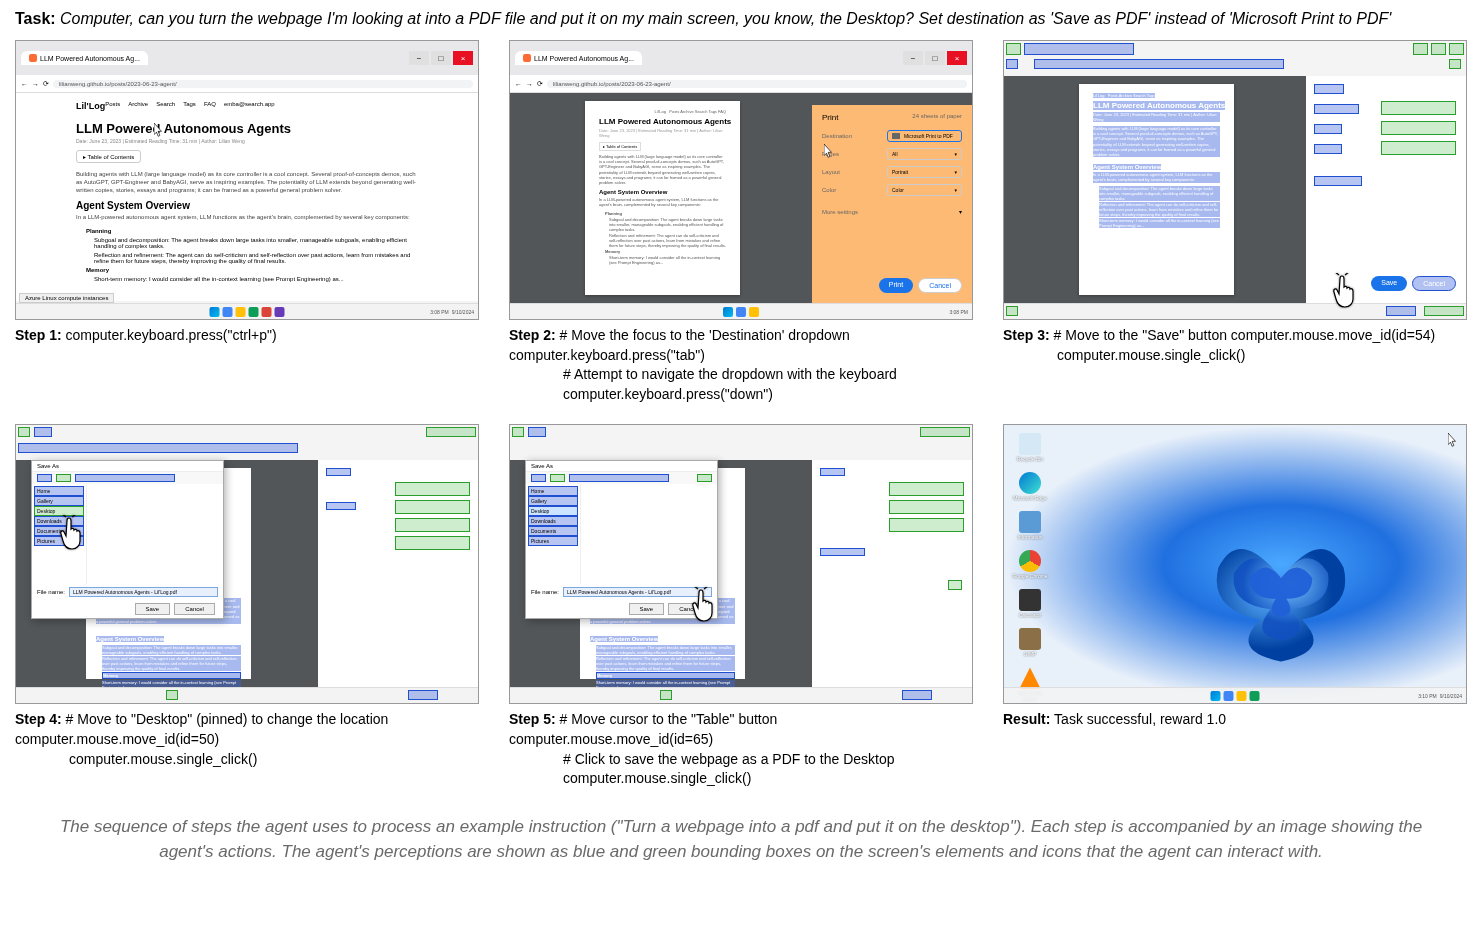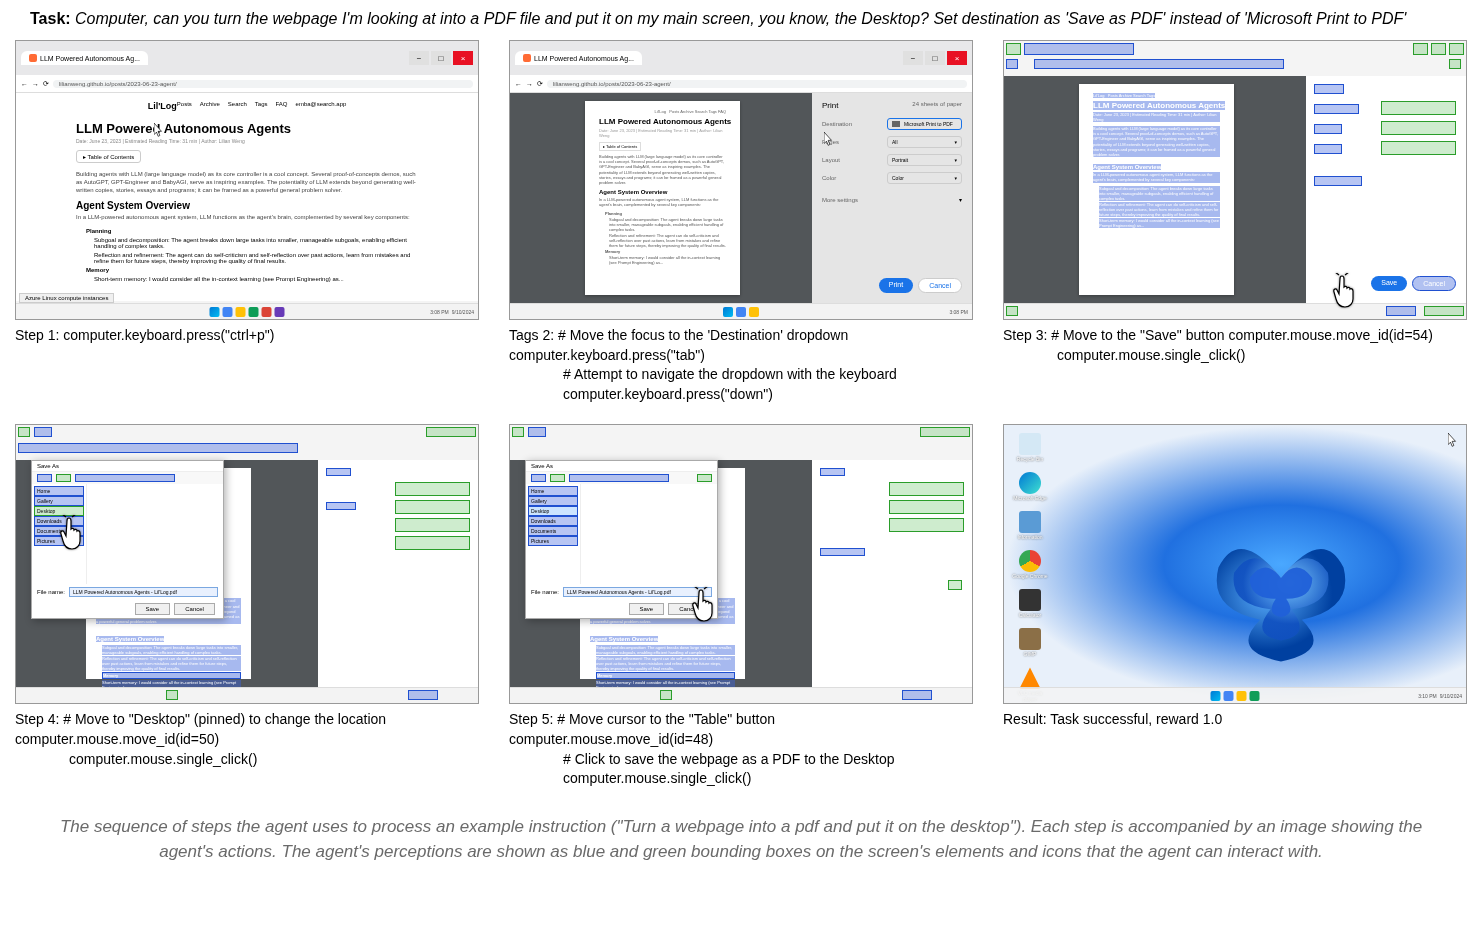--- a/index.html
+++ b/index.html
@@ -7,21 +7,20 @@
       font-family: -apple-system, BlinkMacSystemFont, 'Segoe UI', Arial, sans-serif;
       background: #ffffff;
       width: 1482px;
       height: 925px;
       padding: 10px 15px;
     }
     .task-header {
       font-size: 16px;
       margin-bottom: 12px;
       font-weight: 400;
-      margin-left: 15px;
     }
     .task-header .task-label {
       font-weight: 700;
       font-style: normal;
     }
     .task-header .task-text {
       font-style: italic;
     }
     .grid {
       display: grid;
@@ -40,21 +39,21 @@
       background: #f4f4f4;
       position: relative;
       overflow: hidden;
       margin-bottom: 6px;
     }
     .step-label {
       font-size: 14px;
       line-height: 1.4;
     }
     .step-label .step-bold {
-      font-weight: 400;
+      font-weight: 700;
     }
     .step-line {
       margin-left: 54px;
     }
     .step-line:first-of-type { margin-left: 0; display: inline; }
     .caption {
       text-align: center;
       font-style: italic;
       color: #6a6a6a;
       font-size: 17px;
@@ -122,21 +121,21 @@
     }
     .page-content {
       background: #fff;
       height: calc(100% - 70px);
       padding: 8px 60px;
       font-size: 7px;
       overflow: hidden;
     }
     .site-header {
       display: flex;
-      justify-content: center;
+      justify-content: flex-start;
       font-size: 8px;
       margin-bottom: 10px;
     }
     .site-title {
       font-weight: 700;
       font-size: 9px;
     }
     .nav-links {
       display: flex;
       gap: 8px;
@@ -506,21 +505,21 @@
           <div style="border:1px solid #ddd;padding:1px 3px;font-size:4px;display:inline-block;margin-bottom:3px;">▸ Table of Contents</div>
           <div class="pv-p">Building agents with LLM (large language model) as its core controller is a cool concept. Several proof-of-concepts demos, such as AutoGPT, GPT-Engineer and BabyAGI, serve as inspiring examples. The potentiality of LLM extends beyond generating well-written copies, stories, essays and programs; it can be framed as a powerful general problem solver.</div>
           <div class="pv-h2">Agent System Overview</div>
           <div class="pv-p">In a LLM-powered autonomous agent system, LLM functions as the agent's brain, complemented by several key components:</div>
           <div class="pv-bullet"><b>Planning</b></div>
           <div class="pv-bullet" style="margin-left:10px;">Subgoal and decomposition: The agent breaks down large tasks into smaller, manageable subgoals, enabling efficient handling of complex tasks.</div>
           <div class="pv-bullet" style="margin-left:10px;">Reflection and refinement: The agent can do self-criticism and self-reflection over past actions, learn from mistakes and refine them for future steps, thereby improving the quality of final results.</div>
           <div class="pv-bullet"><b>Memory</b></div>
           <div class="pv-bullet" style="margin-left:10px;">Short-term memory: I would consider all the in-context learning (see Prompt Engineering) as...</div>
         </div>
-        <div style="position:absolute;top:0;right:0;width:160px;bottom:0;background:#e5e5e5;padding:8px 10px;font-size:7px;">
+        <div style="position:absolute;top:12px;right:0;width:160px;bottom:0;background:#fdba74;padding:8px 10px;font-size:7px;">
           <div style="display:flex;justify-content:space-between;margin-bottom:8px;">
             <span style="font-size:8px;">Print</span>
             <span style="font-size:6px;color:#666;">24 sheets of paper</span>
           </div>
           <div class="print-row">
             <span style="font-size:6px;color:#666;">Destination</span>
             <div class="print-select" style="border-color:#1a73e8;">
               <span class="printer-icon"></span>
               <span>Microsoft Print to PDF</span>
             </div>
@@ -566,21 +565,21 @@
           <div class="task-icon" style="background: linear-gradient(135deg,#0078d4,#00bcf2);"></div>
           <div class="task-icon" style="background:#4285f4;"></div>
           <div class="task-icon" style="background:#ffc107;"></div>
         </div>
         <div class="task-right">
           <span>3:08 PM</span>
         </div>
       </div>
     </div>
     <div class="step-label">
-      <span class="step-bold">Tags 2:</span>
+      <span class="step-bold">Step 2:</span>
       <span># Move the focus to the 'Destination' dropdown</span>
       <div class="step-line">computer.keyboard.press("tab")</div>
       <div class="step-line"># Attempt to navigate the dropdown with the keyboard</div>
       <div class="step-line">computer.keyboard.press("down")</div>
     </div>
   </div>
 
   <div class="cell">
     <div class="shot">
 
@@ -775,21 +774,21 @@
           </svg>
       </div>
       <div class="taskbar">
         <div class="bbox bb-green" style="left:150px;width:12px;height:10px;top:2px;"></div>
         <div class="bbox bb-blue" style="right:40px;width:30px;height:10px;top:2px;"></div>
       </div>
     </div>
     <div class="step-label">
       <span class="step-bold">Step 5:</span>
       <span># Move cursor to the "Table" button</span>
-      <div class="step-line">computer.mouse.move_id(id=48)</div>
+      <div class="step-line">computer.mouse.move_id(id=65)</div>
       <div class="step-line"># Click to save the webpage as a PDF to the Desktop</div>
       <div class="step-line">computer.mouse.single_click()</div>
     </div>
   </div>
 
   <div class="cell">
     <div class="shot">
       <div class="desktop-bg">
         <svg class="bloom" viewBox="0 0 400 400">
           <defs>

